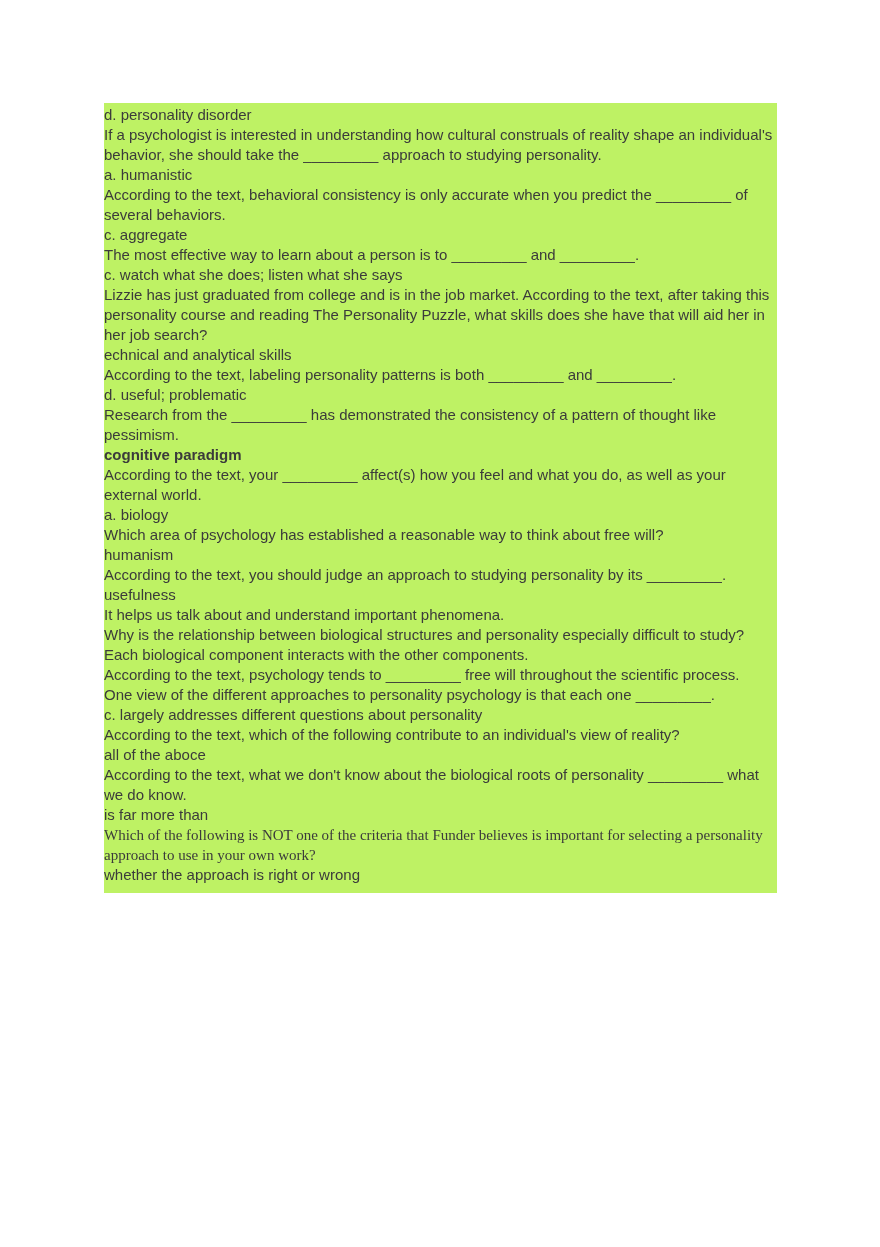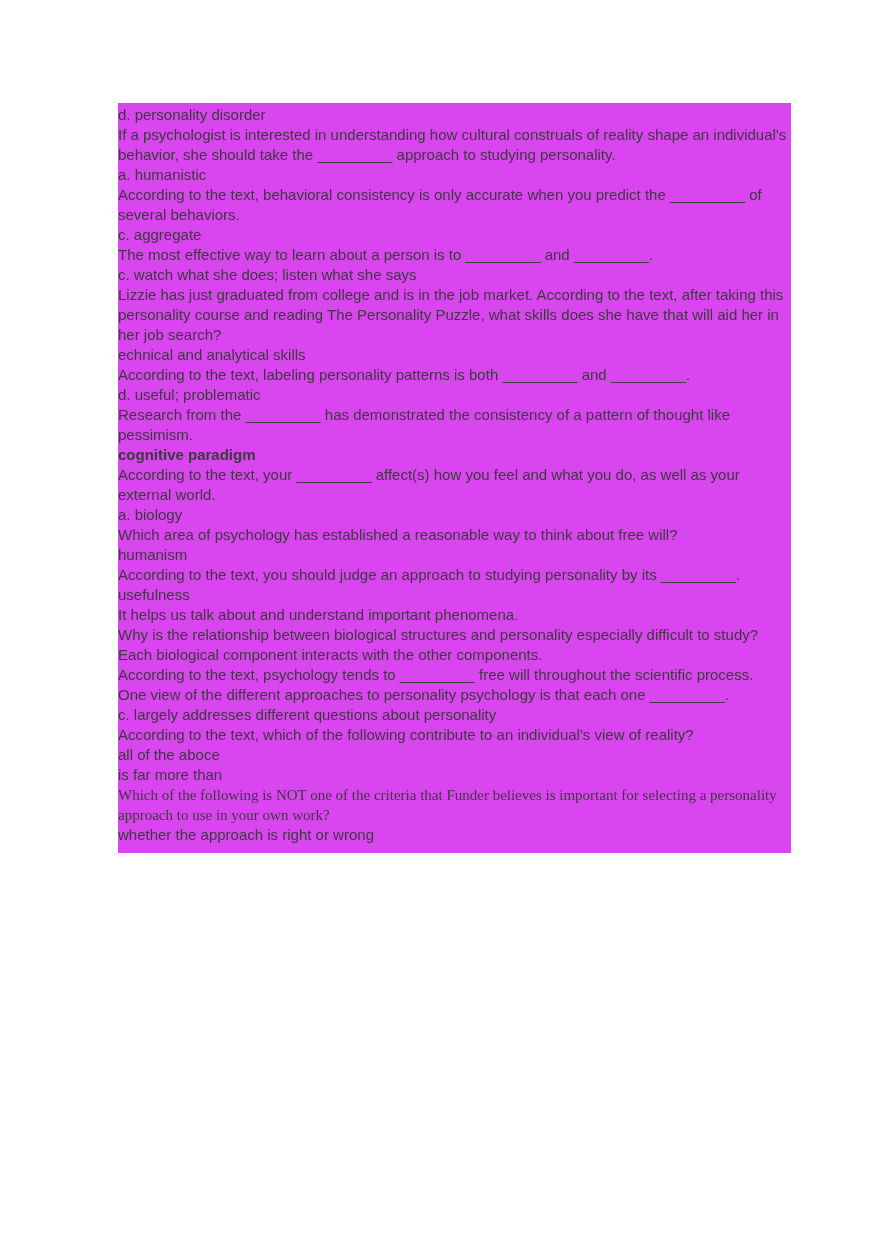--- a/index.html
+++ b/index.html
@@ -28,21 +28,21 @@
     padding: 0;
     font-size: 15px;
     line-height: 20px;
     color: #3b3b3b;
     word-wrap: break-word;
   }
 </style>
 </head>
 <body style="background: rgb(255, 255, 255);">
 
-<div class="content-block" id="content-block" style="background: #d946ef; margin-left: 14px;">
+<div class="content-block" id="content-block" style="background: #bef264;">
     <p style="color: rgb(59, 59, 59);">d. personality disorder</p>
     <p style="color: rgb(59, 59, 59);">If a psychologist is interested in understanding how cultural construals of reality shape an individual's behavior, she should take the _________ approach to studying personality.</p>
     <p style="color: rgb(59, 59, 59);">a. humanistic</p>
     <p style="color: rgb(59, 59, 59);">According to the text, behavioral consistency is only accurate when you predict the _________ of several behaviors.</p>
     <p style="color: rgb(59, 59, 59);">c. aggregate</p>
     <p style="color: rgb(59, 59, 59);">The most effective way to learn about a person is to _________ and _________.</p>
     <p style="color: rgb(59, 59, 59);">c. watch what she does; listen what she says</p>
     <p style="color: rgb(59, 59, 59);">Lizzie has just graduated from college and is in the job market. According to the text, after taking this personality course and reading The Personality Puzzle, what skills does she have that will aid her in her job search?</p>
     <p style="color: rgb(59, 59, 59);">echnical and analytical skills</p>
     <p style="color: rgb(59, 59, 59);">According to the text, labeling personality patterns is both _________ and _________.</p>
@@ -56,16 +56,17 @@
     <p style="color: rgb(59, 59, 59);">According to the text, you should judge an approach to studying personality by its _________.</p>
     <p style="color: rgb(59, 59, 59);">usefulness</p>
     <p style="color: rgb(59, 59, 59);">It helps us talk about and understand important phenomena.</p>
     <p style="color: rgb(59, 59, 59);">Why is the relationship between biological structures and personality especially difficult to study?</p>
     <p style="color: rgb(59, 59, 59);">Each biological component interacts with the other components.</p>
     <p style="color: rgb(59, 59, 59);">According to the text, psychology tends to _________ free will throughout the scientific process.</p>
     <p style="color: rgb(59, 59, 59);">One view of the different approaches to personality psychology is that each one _________.</p>
     <p style="color: rgb(59, 59, 59);">c. largely addresses different questions about personality</p>
     <p style="color: rgb(59, 59, 59);">According to the text, which of the following contribute to an individual's view of reality?</p>
     <p style="color: rgb(59, 59, 59);">all of the aboce</p>
+    <p style="color: rgb(59, 59, 59);">According to the text, what we don't know about the biological roots of personality _________ what we do know.</p>
     <p style="color: rgb(59, 59, 59);">is far more than</p>
     <p style="color: rgb(59, 59, 59); font-family: Liberation Serif, serif;">Which of the following is NOT one of the criteria that Funder believes is important for selecting a personality approach to use in your own work?</p>
     <p style="color: rgb(59, 59, 59);">whether the approach is right or wrong</p>
   </div>
 
 </body></html>

